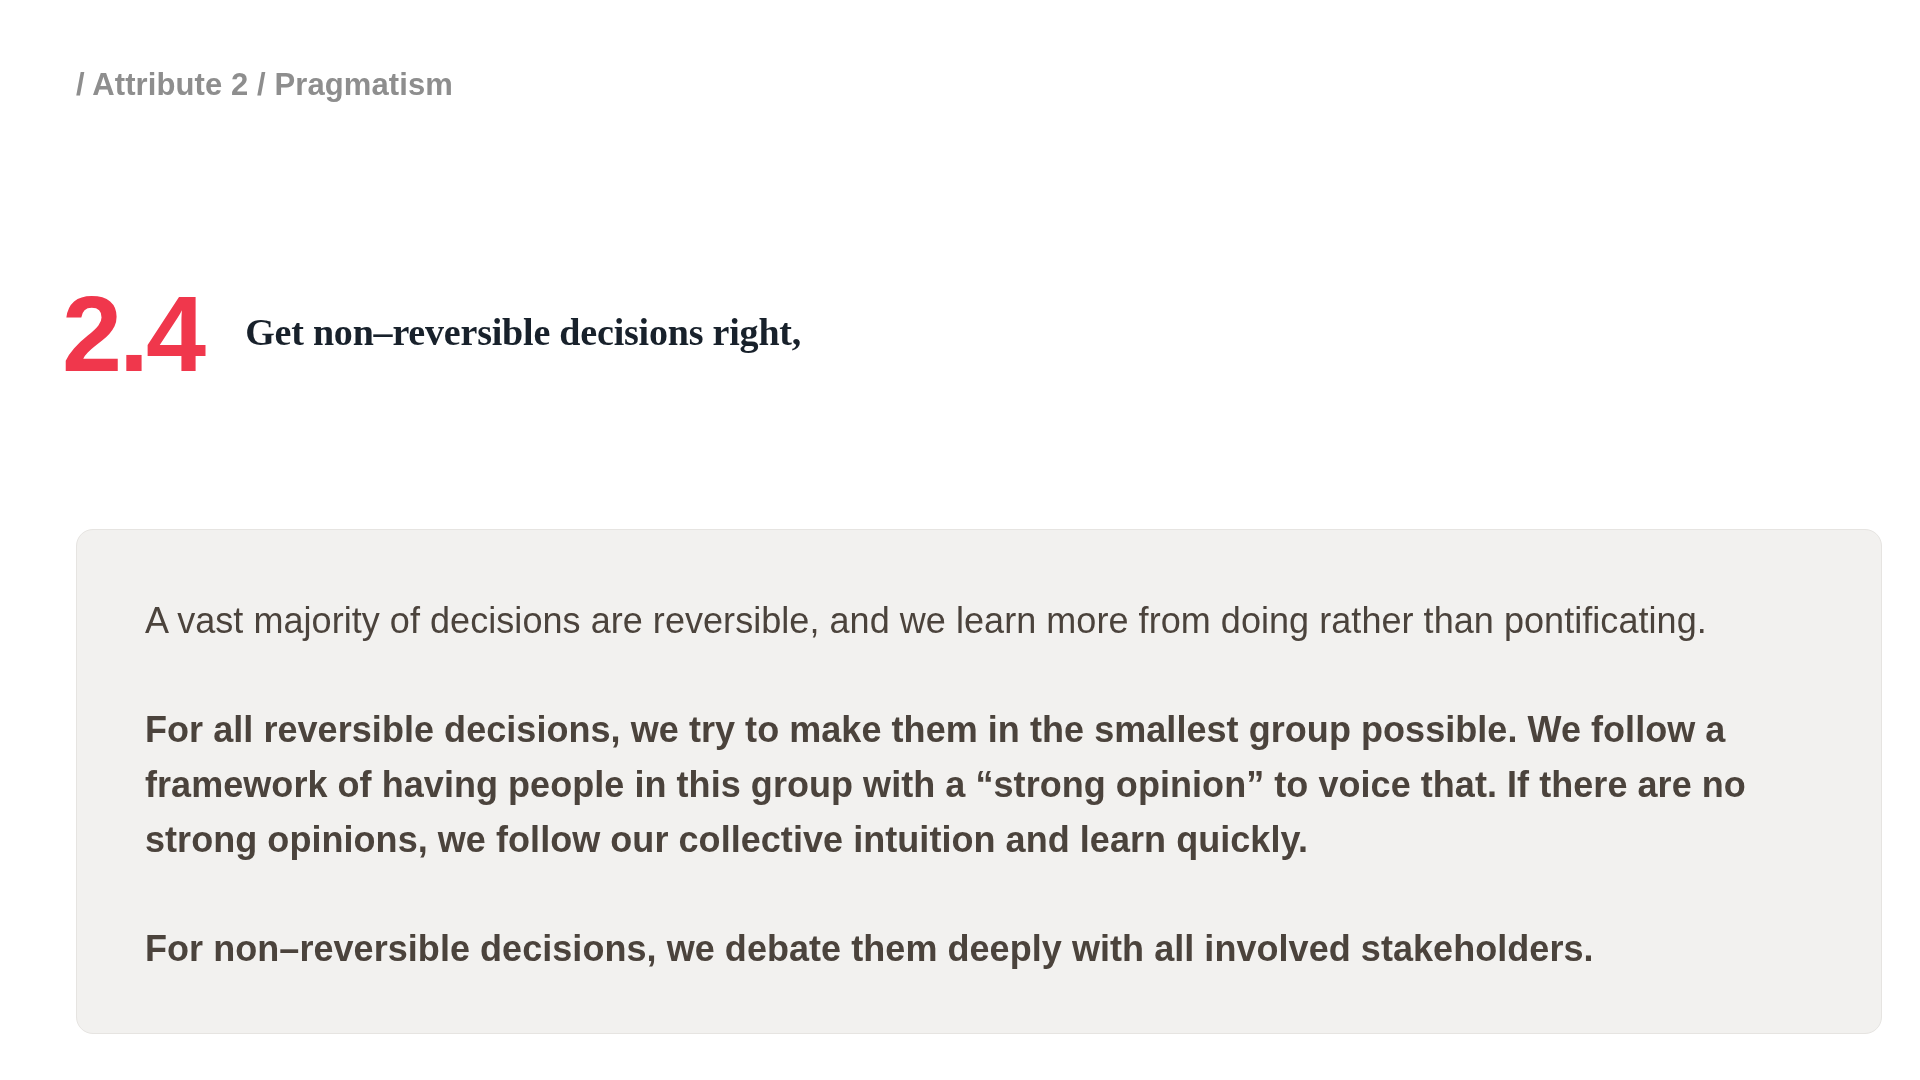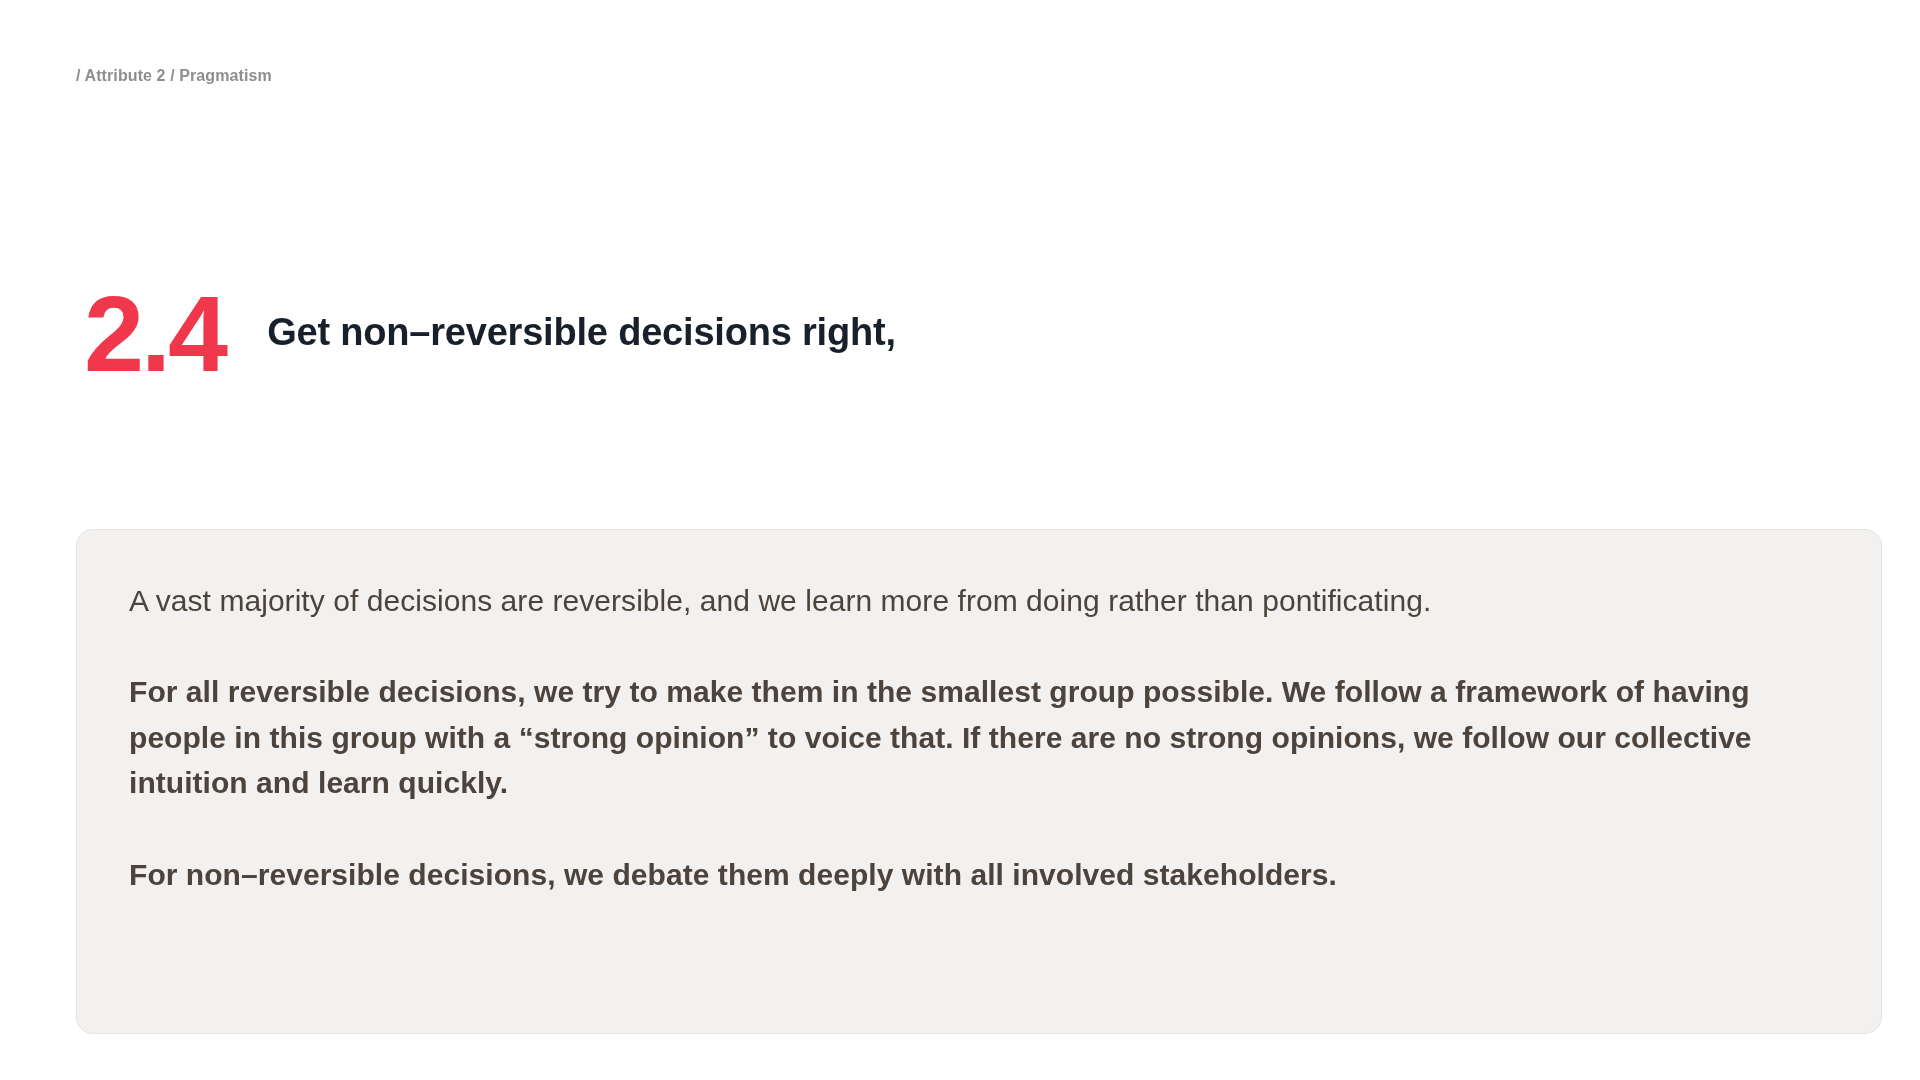--- a/index.html
+++ b/index.html
@@ -19,32 +19,32 @@
     position: absolute;
     inset: 0;
     background: #ffffff;
   }
 
   
   .breadcrumb {
     position: absolute;
     left: 76px;
     top: 66px;
-    font-size: 16px;
+    font-size: 31px;
     font-weight: bold;
     letter-spacing: 0.1px;
     color: #8e8e8e;
     white-space: nowrap;
     line-height: 1.2;
   }
 
   
   .headline-row {
     position: absolute;
-    left: 84px;
+    left: 62px;
     top: 284px;
     display: flex;
     align-items: flex-start;
   }
   .headline-number {
     font-size: 108px;
     font-weight: bold;
     line-height: 0.82;
     letter-spacing: -3px;
     color: #f0374c;
@@ -57,41 +57,42 @@
     font-size: 38px;
     font-weight: bold;
     line-height: 1.42;
     letter-spacing: -0.2px;
     color: #18212b;
     max-width: 1000px;
   }
   .headline-title .line {
     display: block;
     white-space: nowrap;
+    font-family: Liberation Serif, serif;
   }
 
   
   .body-card {
     position: absolute;
     left: 76px;
     top: 529px;
     width: 1806px;
     height: 505px;
     box-sizing: border-box;
     background: #f2f1ef;
     border: 1px solid #e6e4e1;
     border-radius: 17px;
     padding: 48px 52px 40px 52px;
   }
   .body-para {
-    font-size: 30px;
+    font-size: 36px;
     line-height: 1.52;
     color: #4b433c;
     letter-spacing: 0.05px;
-    margin: 0;
+    margin: 16px;
   }
   .body-para + .body-para {
     margin-top: 1.52em;
     font-weight: bold;
   }
 </style>
 </head>
 <body>
 
 <div class="slide">

